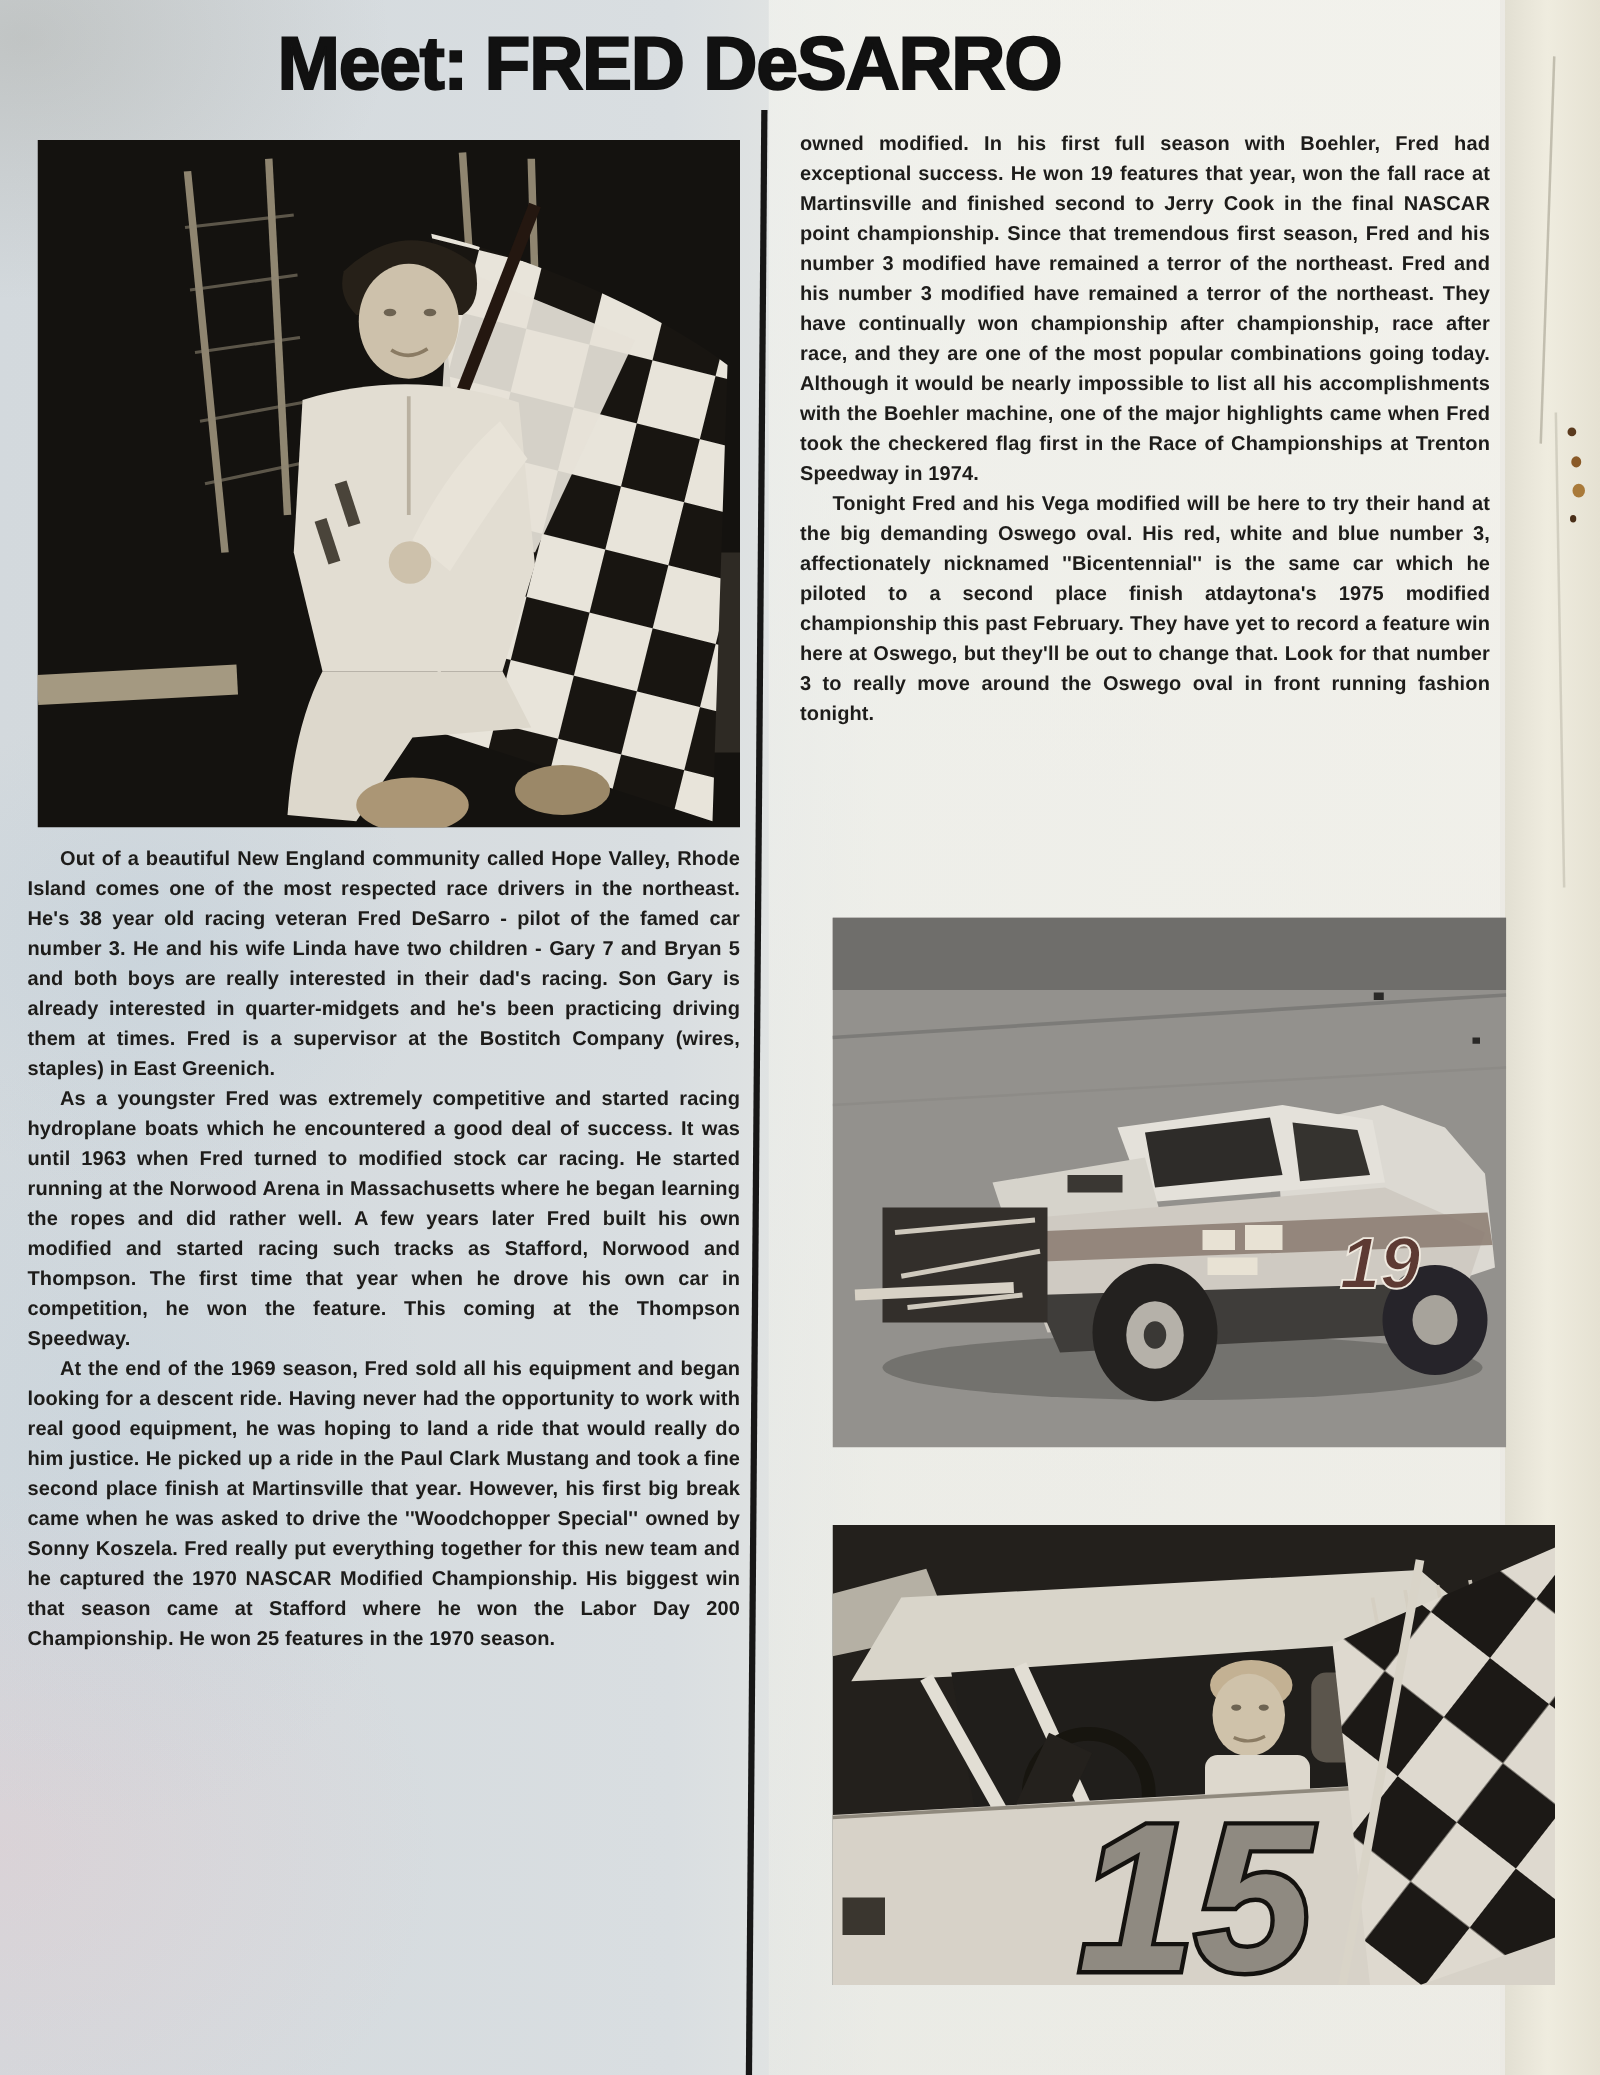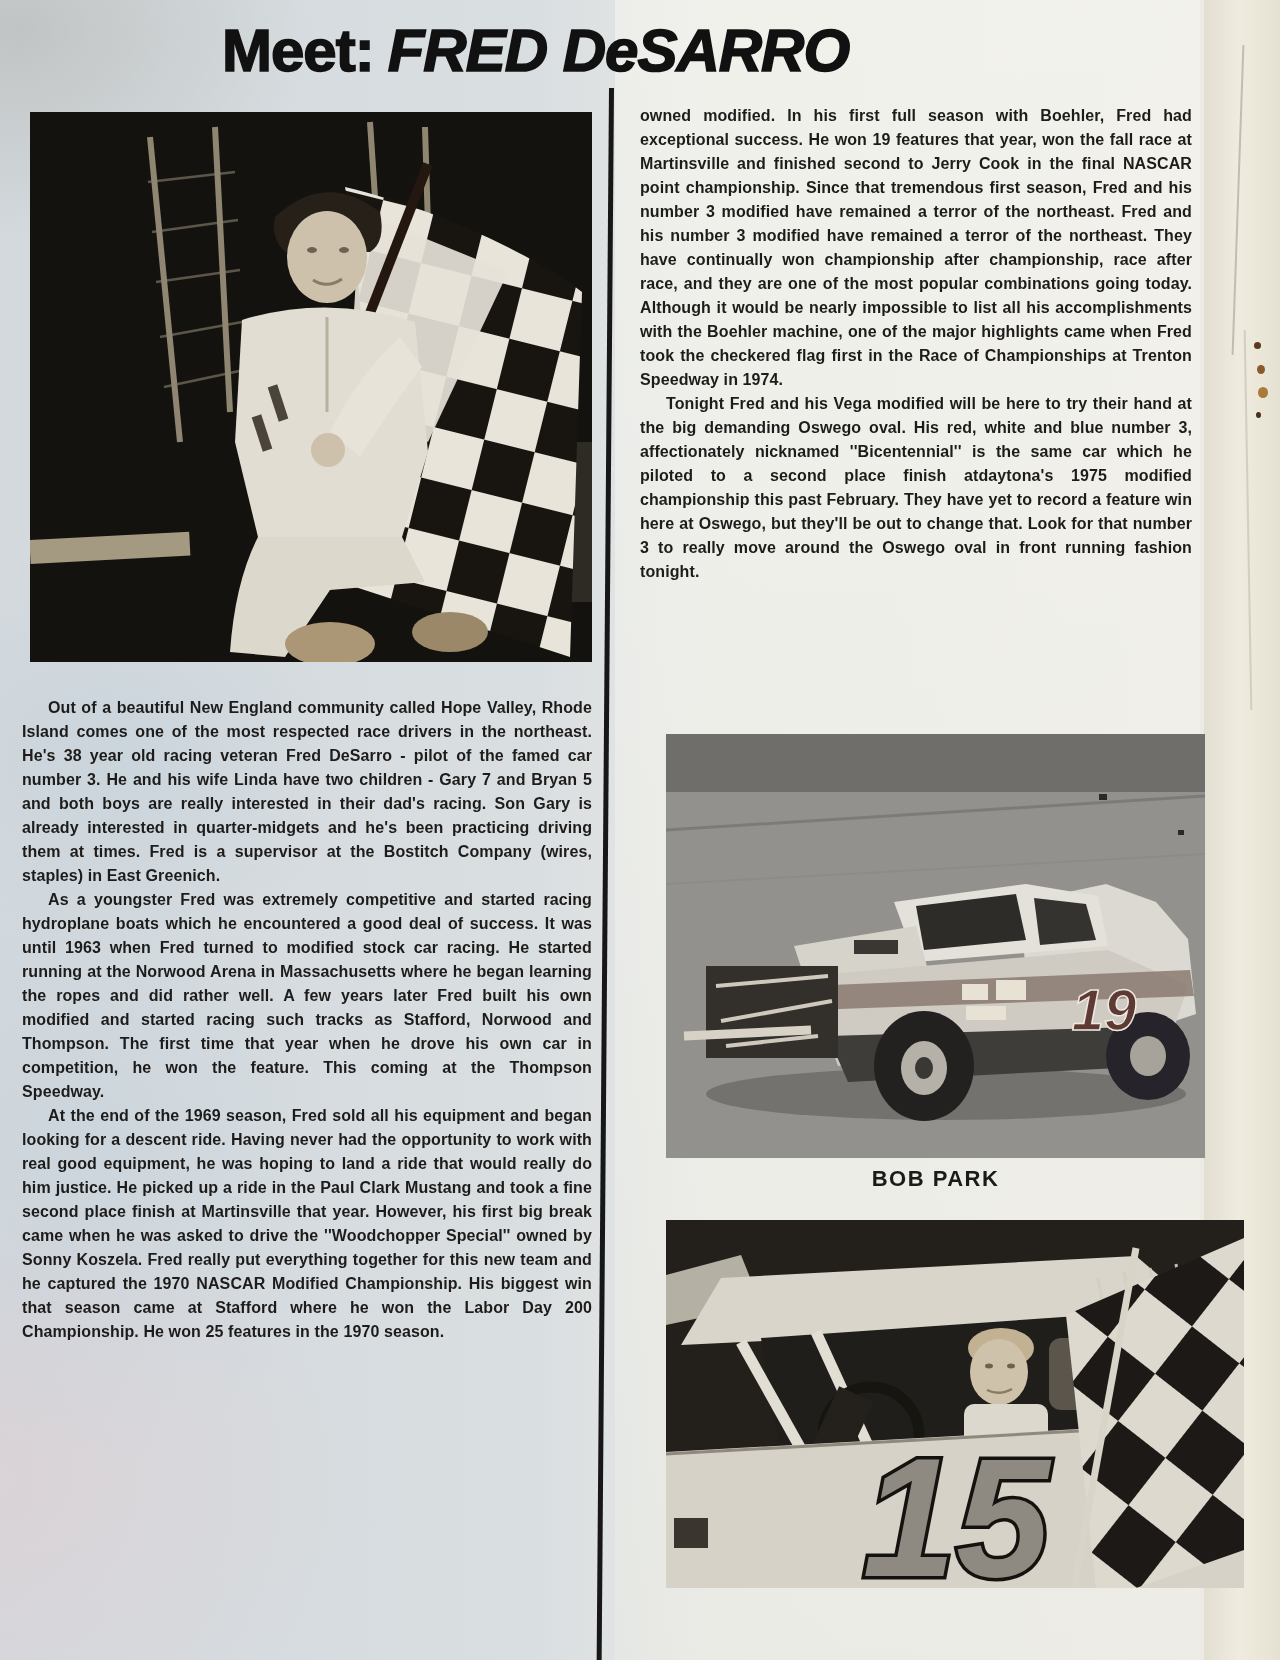--- a/index.html
+++ b/index.html
@@ -26,37 +26,37 @@
   .s1{left:1254px;top:342px;width:7px;height:7px;background:#5a3a1e;}
   .s2{left:1257px;top:365px;width:8px;height:9px;background:#8a5a28;}
   .s3{left:1258px;top:387px;width:10px;height:11px;background:#a97a3a;}
   .s4{left:1256px;top:412px;width:5px;height:6px;background:#4a2f18;}
 
   .page-title{
     position:absolute;left:222px;top:16px;width:860px;
     font-size:60px;font-weight:bold;color:#111;letter-spacing:-1px;
     -webkit-text-stroke:1.6px #111;white-space:nowrap;
   }
-  .page-title .t-name{font-style:italic;margin-left:14px;}
+  .page-title .t-name{margin-left:14px;}
 
   .divider{
     position:absolute;left:609px;top:88px;width:5px;height:1572px;background:#171717;
     transform:rotate(0.45deg);transform-origin:top center;
   }
 
   .photo{position:absolute;display:block;}
   #photo-fred{left:30px;top:112px;width:562px;height:550px;}
   #photo-bobpark{left:666px;top:734px;width:539px;height:424px;}
   #photo-bugs{left:666px;top:1220px;width:578px;height:368px;}
 
   .col{position:absolute;color:#1d1c1a;font-weight:bold;font-size:16px;line-height:24px;
     text-align:justify;letter-spacing:0.1px;}
   .col p{margin:0;}
   .col p.indent{text-indent:26px;}
-  #left-col{left:22px;top:676px;width:570px;margin-top:20px;}
+  #left-col{left:22px;top:676px;width:570px;}
   #right-col{left:640px;top:104px;width:552px;}
 
   .caption{position:absolute;text-align:center;font-size:22px;font-weight:bold;
     letter-spacing:1.5px;color:#1a1a18;}
   #caption-bobpark{left:666px;top:1166px;width:539px;}
   #caption-bugs{left:666px;top:1612px;width:500px;}
 </style>
 </head>
 <body>
 
@@ -162,21 +162,20 @@
     <ellipse cx="258" cy="332" rx="50" ry="55" fill="#23211f"></ellipse>
     <ellipse cx="258" cy="334" rx="23" ry="27" fill="#b5b1a9"></ellipse>
     <ellipse cx="258" cy="334" rx="9" ry="11" fill="#3a3835"></ellipse>
     <ellipse cx="482" cy="322" rx="42" ry="44" fill="#26242a"></ellipse>
     <ellipse cx="482" cy="322" rx="18" ry="20" fill="#a7a39b"></ellipse>
     <text x="438" y="296" font-size="58" font-weight="bold" font-style="italic" font-family="'Liberation Sans',sans-serif" fill="#5d3a33" stroke="#efe9df" stroke-width="1.5" text-anchor="middle">19</text>
     <rect x="433" y="60" width="8" height="6" fill="#2a2927"></rect>
     <rect x="512" y="96" width="6" height="5" fill="#2a2927"></rect>
   </svg>
 
-  <div id="caption-bobpark" class="caption">BOB PARK</div>
 
   <svg id="photo-bugs" class="photo" viewBox="0 0 578 368" preserveAspectRatio="none" role="img">
     <defs>
       <pattern id="chkB" width="120" height="120" patternUnits="userSpaceOnUse" patternTransform="rotate(38)">
         <rect width="120" height="120" fill="#ded9cf"></rect>
         <rect width="60" height="60" fill="#1c1916"></rect>
         <rect x="60" y="60" width="60" height="60" fill="#1c1916"></rect>
       </pattern>
     </defs>
     <rect width="578" height="368" fill="#23201c"></rect>

